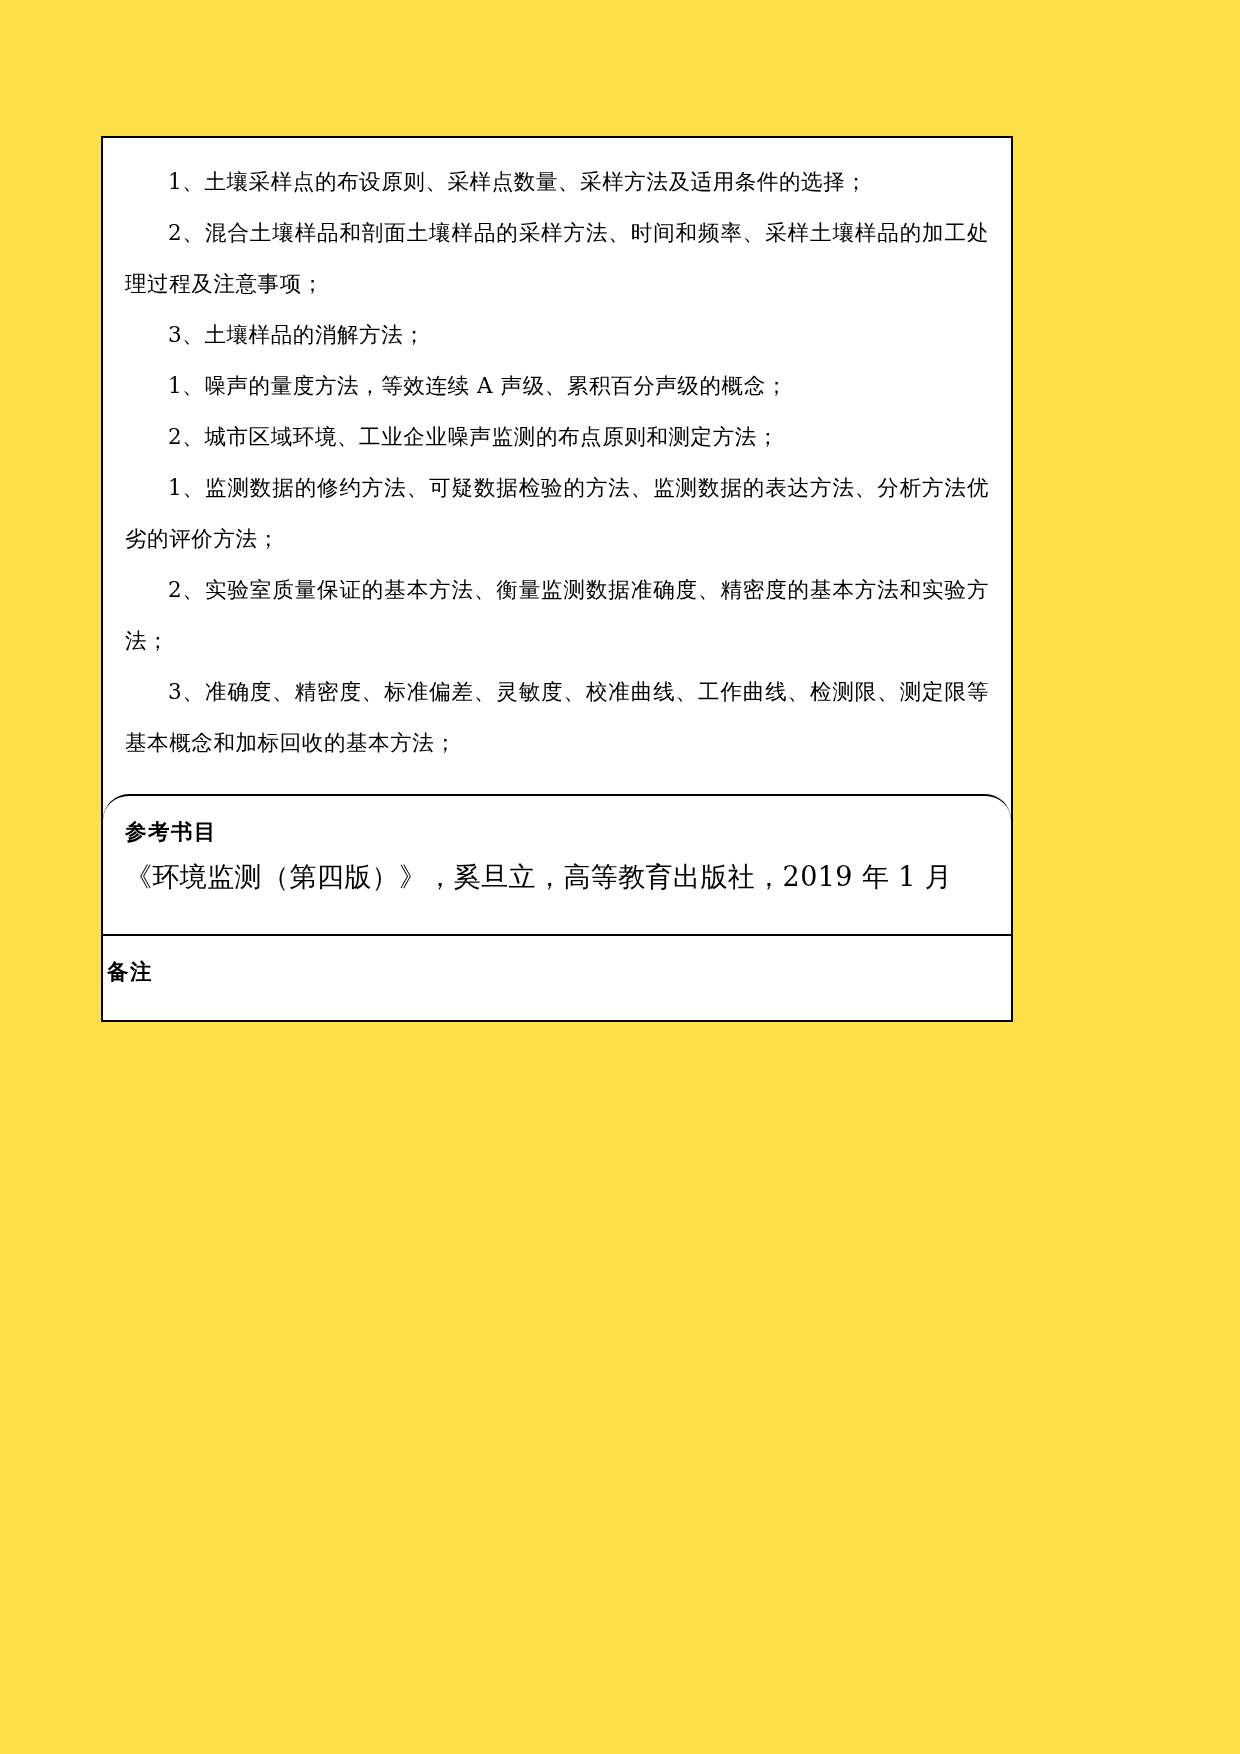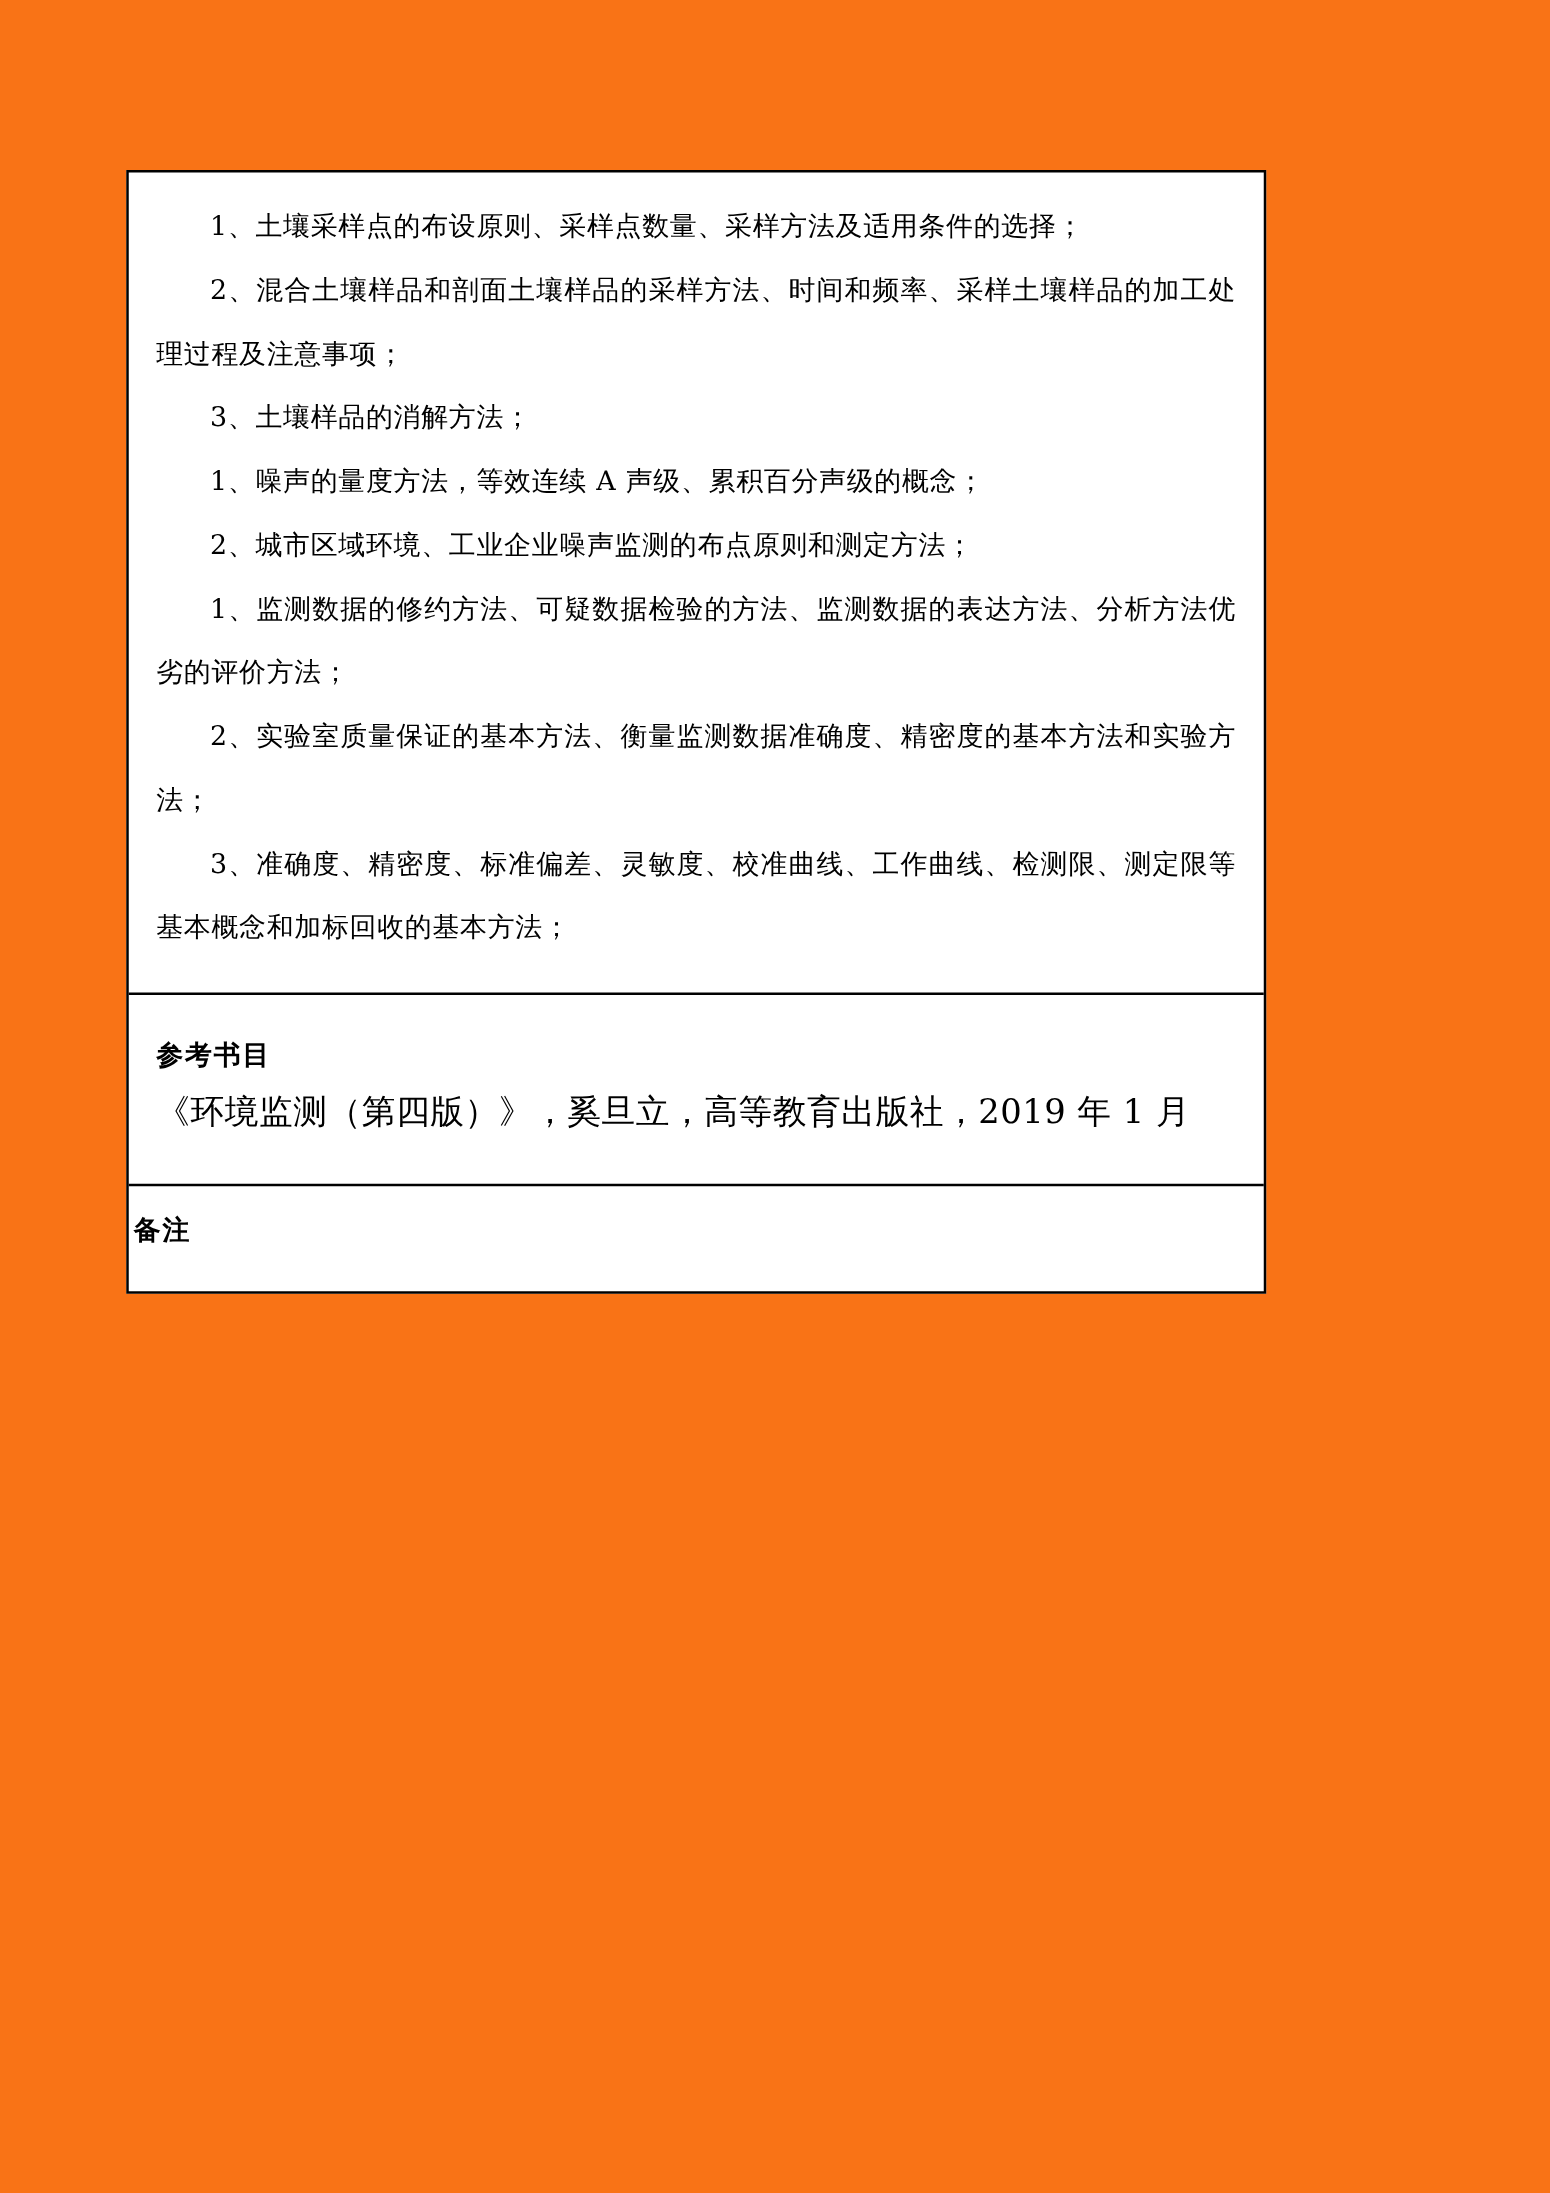--- a/index.html
+++ b/index.html
@@ -15,21 +15,21 @@
     position: relative;
     overflow: hidden;
   }
 
   .page {
     position: absolute;
     top: 0;
     left: 0;
     width: 1240px;
     height: 1754px;
-    background: #f97316;
+    background: #fde047;
   }
 
   
   .doc-table {
     position: absolute;
     left: 101px;
     top: 136px;
     width: 912px;
     border: 2px solid #000000;
     box-sizing: border-box;
@@ -44,22 +44,23 @@
   .cell + .cell {
     border-top: 2px solid #000000;
   }
 
   
   .cell-content {
     padding: 18px 22px 26px 22px;
   }
 
   .cell-ref {
-    padding: 27px 22px 34px 22px;
+    padding: 14px 22px 34px 22px;
     min-height: 140px;
+    border-radius: 26px;
   }
 
   .cell-note {
     padding: 14px 22px 26px 4px;
     min-height: 86px;
   }
 
   
   p {
     margin: 0;

